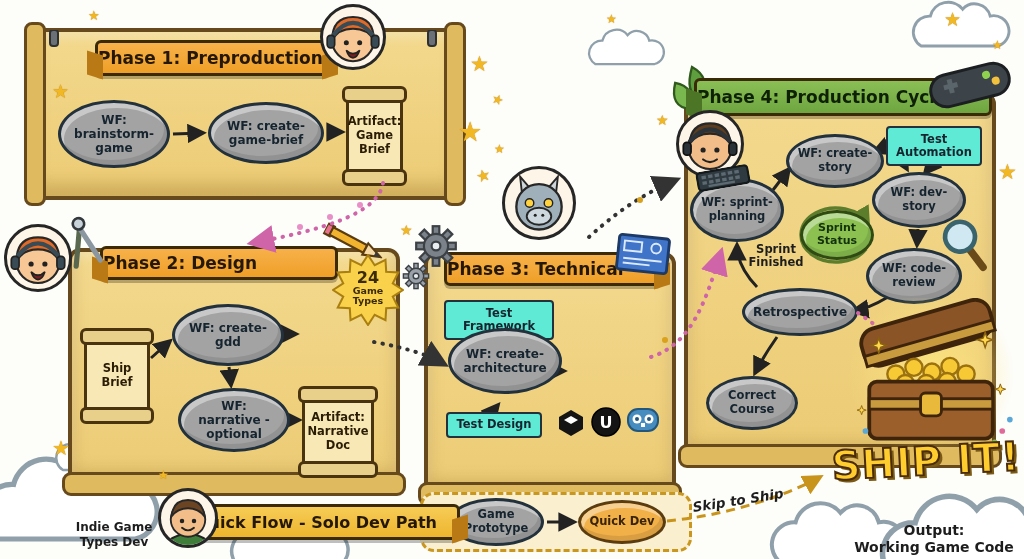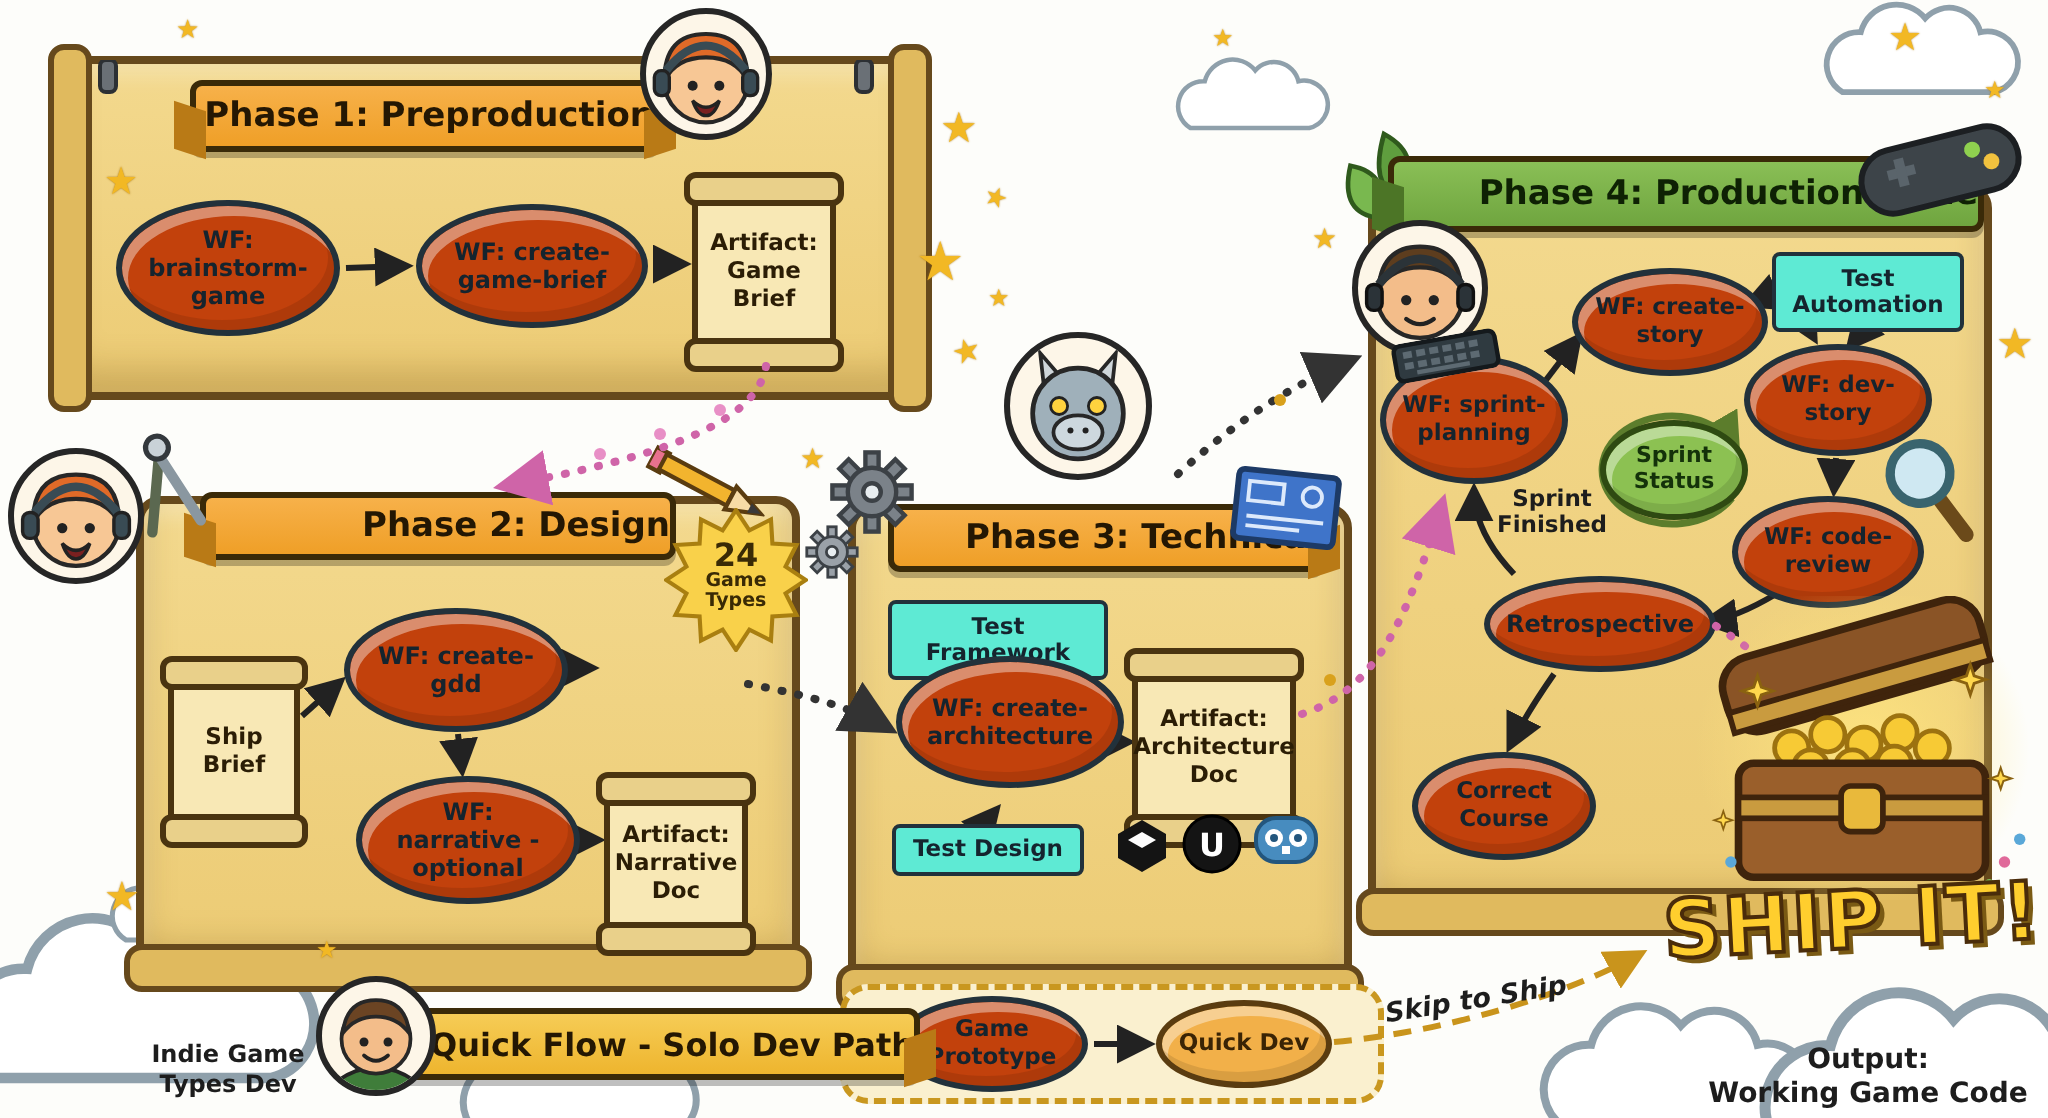--- a/index.html
+++ b/index.html
@@ -10,32 +10,32 @@
   
   .panel { position:absolute; background:linear-gradient(#f3d98e,#eccb74); border:4px solid #66491c;
            border-radius:12px; box-shadow:inset 0 -12px 16px rgba(130,95,30,.28), inset 0 6px 10px rgba(255,255,255,.25); z-index:1; }
   .panel-h::before,.panel-h::after { content:""; position:absolute; top:-10px; bottom:-10px; width:16px;
            background:#e0ba5e; border:3px solid #66491c; border-radius:8px; }
   .panel-h::before { left:-10px; } .panel-h::after { right:-10px; }
   .panel-v::after { content:""; position:absolute; left:-10px; right:-10px; bottom:-12px; height:18px;
            background:#e0ba5e; border:3px solid #66491c; border-radius:9px; }
 
   
-  .banner { position:absolute; display:flex; align-items:center; justify-content:flex-end; text-align:center;
+  .banner { position:absolute; display:flex; align-items:center; justify-content:flex-start; text-align:center;
             font-weight:bold; font-size:17px; color:#241703; background:linear-gradient(#f7b14a,#ef9f27);
             border:3px solid #3a2a08; border-radius:6px; z-index:6; box-shadow:0 3px 0 rgba(0,0,0,.25); }
   .banner.green { background:linear-gradient(#8abf56,#6fa53f); color:#0e2104; }
   .banner.gold { background:linear-gradient(#f6cc56,#eeb52e); }
   .fold { position:absolute; width:16px; height:80%; background:#b97a16; z-index:0; }
   .fold.l { left:-11px; top:10px; transform:skewY(18deg); }
   .fold.r { right:-11px; top:10px; transform:skewY(-18deg); }
   .green .fold { background:#4c7526; }
 
   
-  .node { position:absolute; border-radius:50%; background:#c2410c; border:3px solid #22313b;
+  .node { position:absolute; border-radius:50%; background:#a3a3a3; border:3px solid #22313b;
           display:flex; align-items:center; justify-content:center; text-align:center; font-weight:bold;
           color:#15242e; font-size:12px; line-height:1.18; padding:7px; z-index:5;
           box-shadow:inset -3px -5px 0 rgba(0,0,0,.10), inset 3px 5px 0 rgba(255,255,255,.40); }
   .node.green { background:#8cc152; border-color:#2f4a12; color:#14320a; }
   .node.orange { background:#f2b049; border-color:#5a3c10; color:#3a2405; }
 
   .scroll { position:absolute; background:#f8e8b5; border:3px solid #4a3410; border-radius:7px;
             display:flex; align-items:center; justify-content:center; text-align:center; font-weight:bold;
             font-size:11.5px; line-height:1.2; color:#2b1d05; padding:8px 4px; z-index:5; }
   .scroll::before,.scroll::after { content:""; position:absolute; left:-7px; right:-7px; height:11px;
@@ -126,21 +126,21 @@
       <rect x="5" y="34" width="9" height="15" rx="4" fill="#394b54" stroke="#222" stroke-width="2"></rect>
       <rect x="58" y="34" width="9" height="15" rx="4" fill="#394b54" stroke="#222" stroke-width="2"></rect>
     </svg>
   </div>
   <div class="node" style="left:58px;top:100px;width:112px;height:68px;">
     <span>WF: brainstorm-game</span>
     </div>
   <div class="node" style="left:208px;top:102px;width:116px;height:62px;">
     <span>WF: create-game-brief</span>
     </div>
-  <div class="scroll" style="left:346px;top:92px;width:72px;height:88px;">
+  <div class="scroll" style="left:346px;top:92px;width:57px;height:88px;">
     <span>Artifact: Game Brief</span>
     </div>
 
   <div class="panel panel-v" style="left:68px;top:248px;width:332px;height:240px;"></div>
   <div class="banner" style="left:100px;top:246px;width:238px;height:34px;">
     <i class="fold l"></i>
     <span>Phase 2: Design</span>
   </div>
   <div class="icon" style="left:322px;top:234px;width:64px;height:18px;transform:rotate(28deg);z-index:7;">
     <svg viewBox="0 0 60 16">
@@ -237,23 +237,20 @@
       <rect x="8" y="8" width="18" height="10" fill="none" stroke="#dce9fb" stroke-width="2"></rect>
       <circle cx="41" cy="13" r="5" fill="none" stroke="#dce9fb" stroke-width="2"></circle>
       <path d="M8,26 h40 M8,31 h28" stroke="#dce9fb" stroke-width="2"></path>
     </svg>
   </div>
   <div class="trect" style="left:444px;top:300px;width:110px;height:40px;">
     <span>Test Framework</span>
     </div>
   <div class="node" style="left:448px;top:328px;width:114px;height:66px;">
     <span>WF: create-architecture</span>
-    </div>
-  <div class="scroll" style="left:566px;top:330px;width:82px;height:88px;">
-    <span>Artifact: Architecture Doc</span>
     </div>
   <div class="trect" style="left:446px;top:412px;width:96px;height:26px;">
     <span>Test Design</span>
     </div>
   <div class="icon" style="left:556px;top:408px;width:30px;height:30px;">
     <svg viewBox="0 0 30 30">
         <polygon points="15,2 27,9 27,21 15,28 3,21 3,9" fill="#141414"></polygon>
       <polygon points="15,8 22,12 15,16 8,12" fill="#fdfdfd"></polygon>
       </svg>
     </div>

